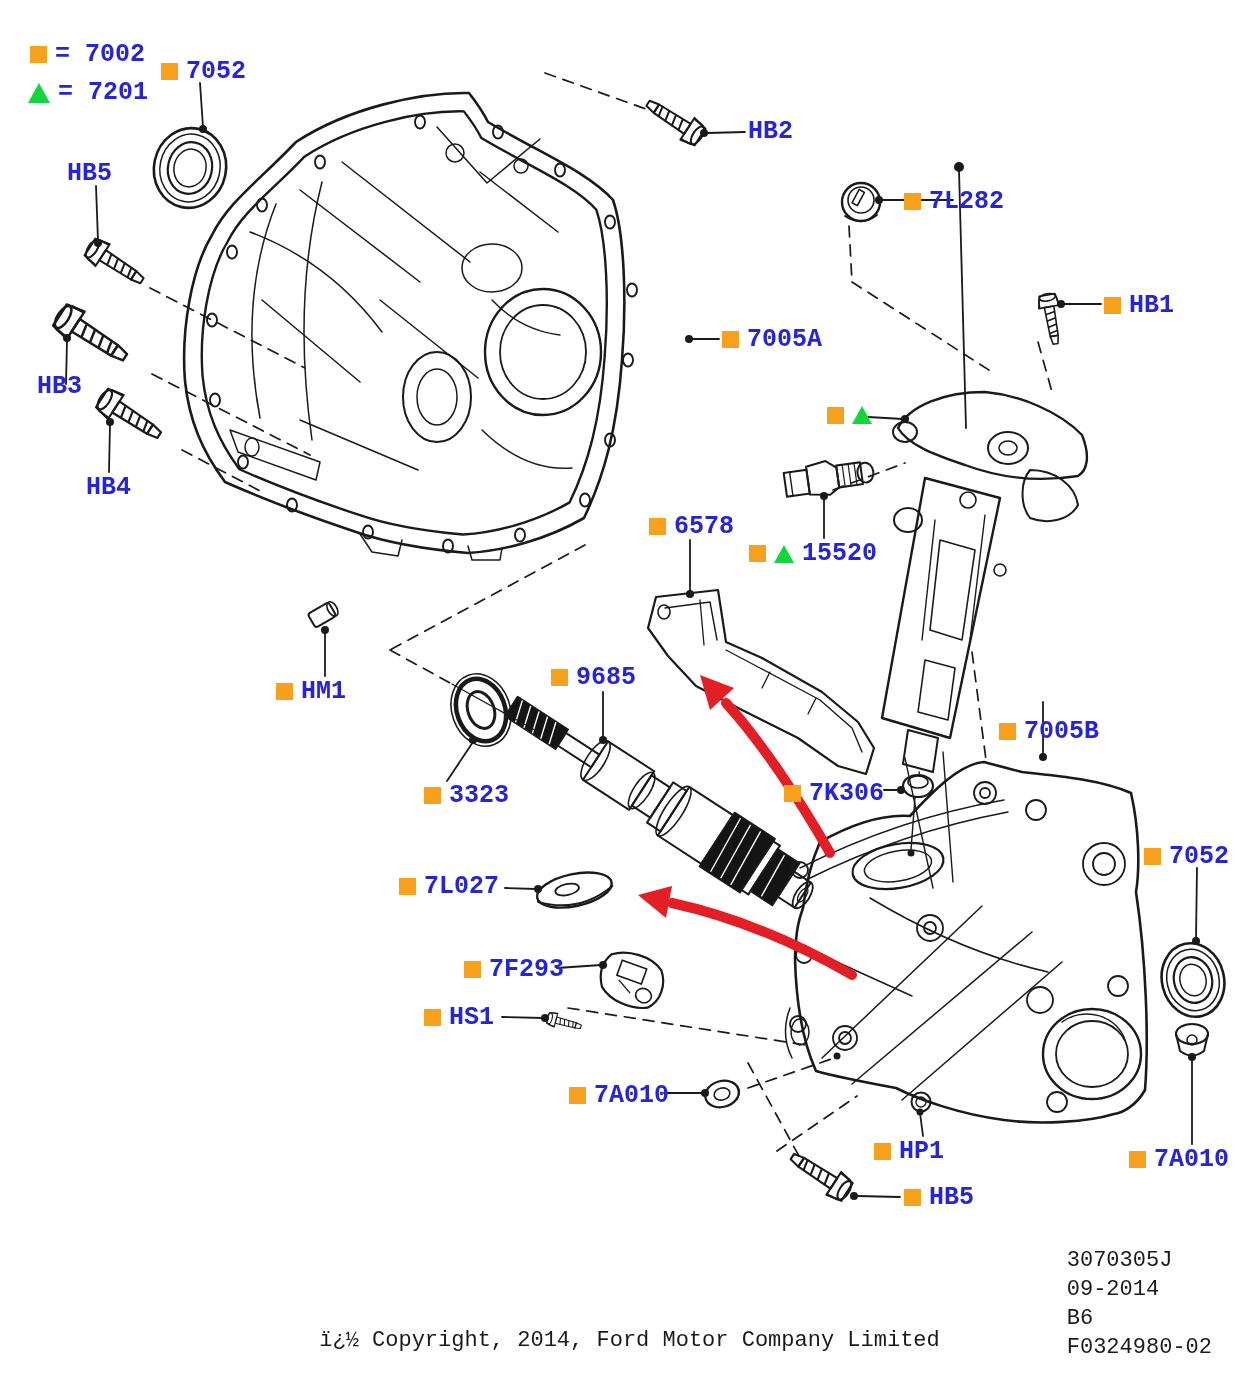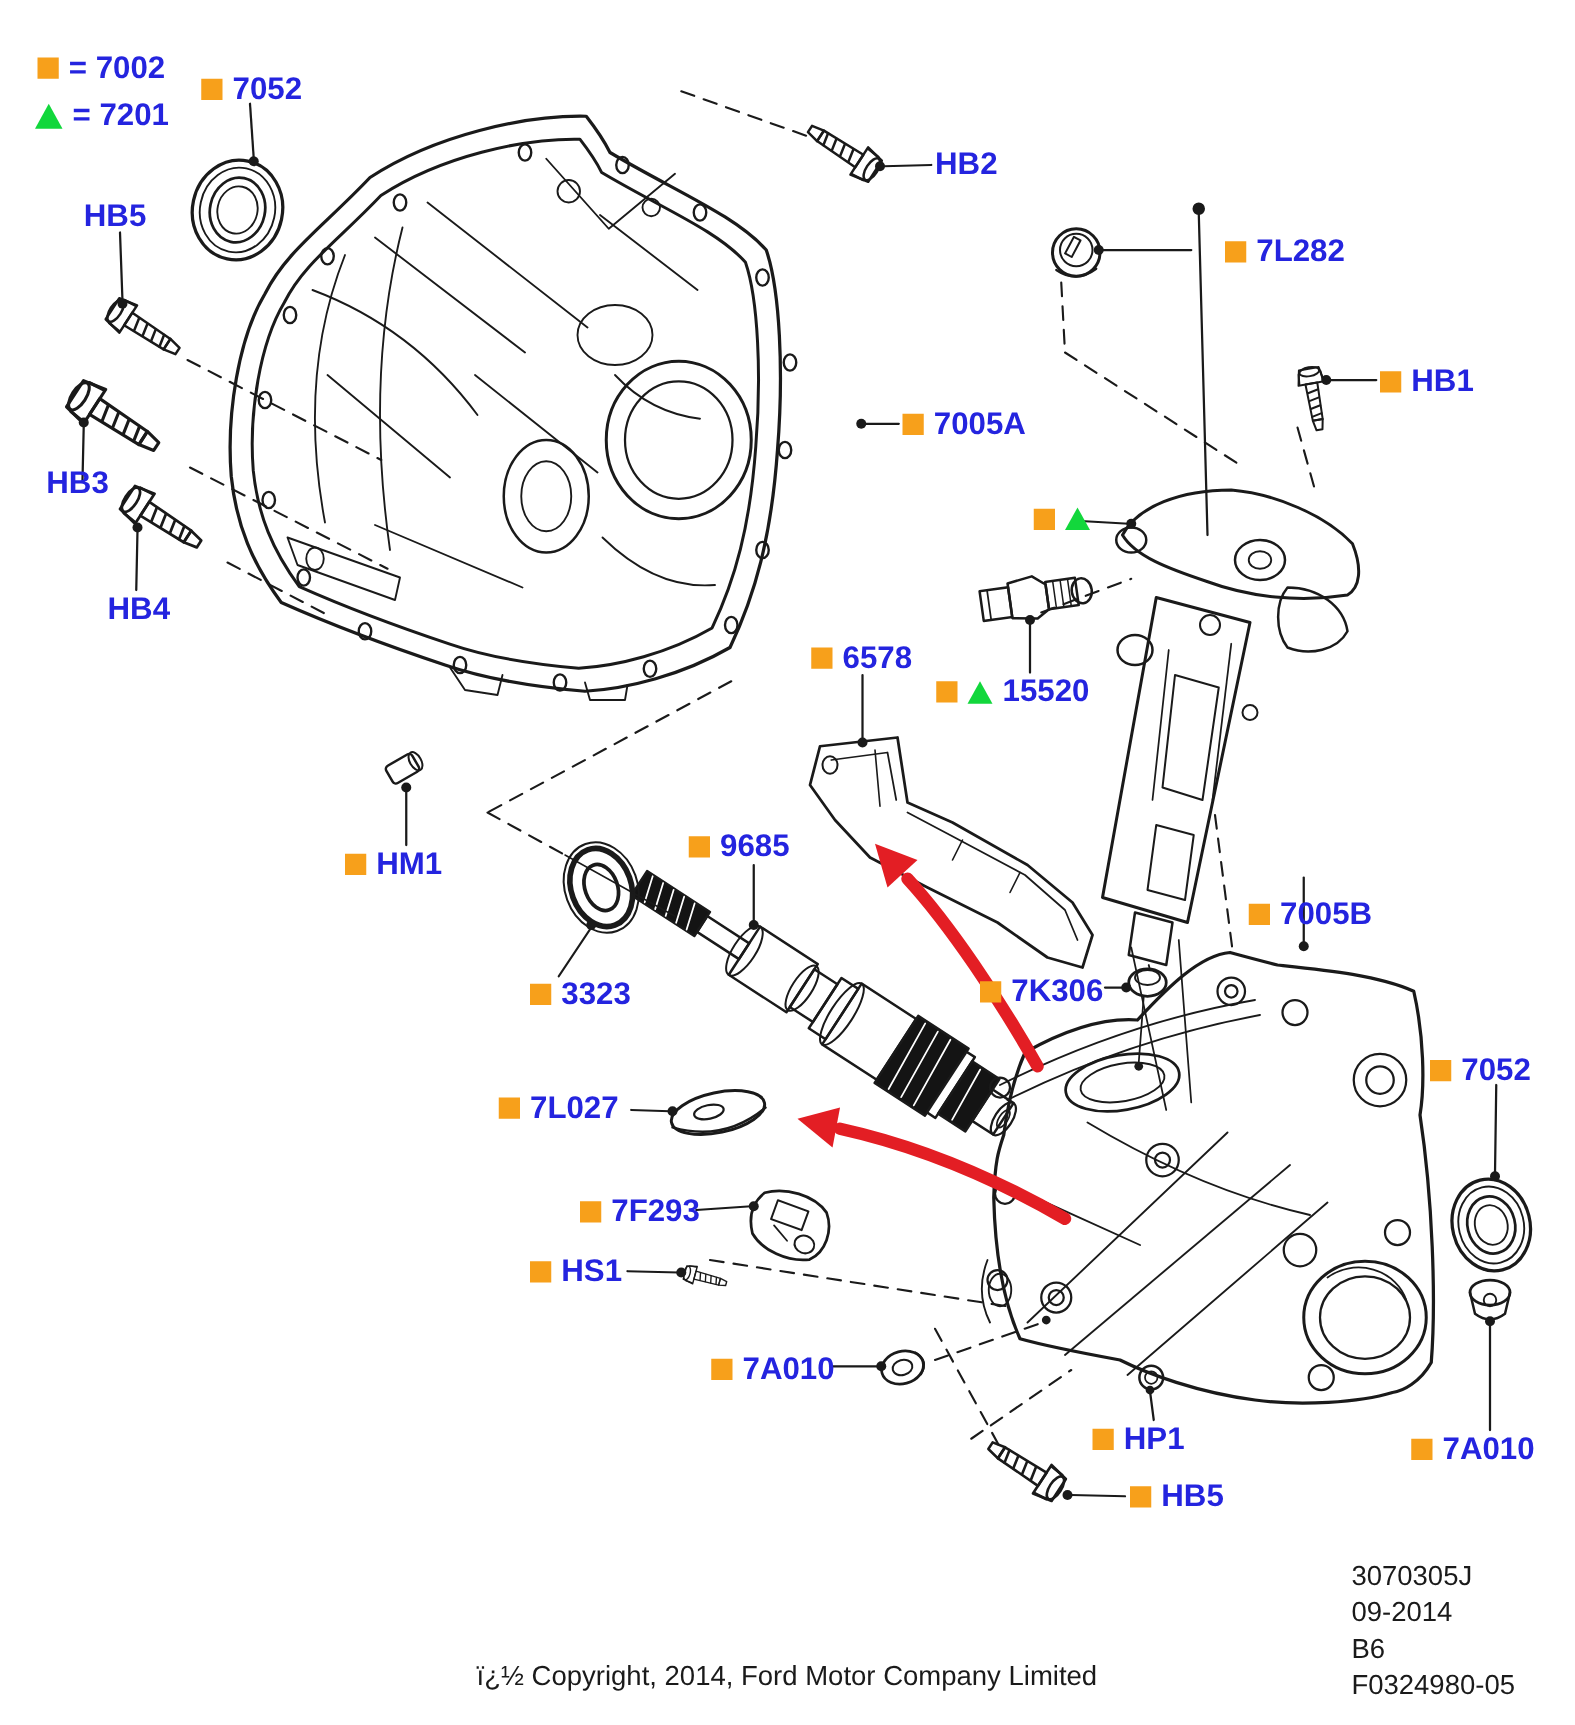--- a/index.html
+++ b/index.html
@@ -1,17 +1,17 @@
 <!DOCTYPE html>
 <html><head>
 <meta charset="utf-8">
 <style>
   html,body{margin:0;padding:0;background:#fff;}
   .canvas{position:relative;width:1260px;height:1380px;background:#ffffff;
-          font-family:Liberation Sans, sans-serif;overflow:hidden;}
+          font-family:Liberation Mono, monospace;overflow:hidden;}
   svg{position:absolute;left:0;top:0;}
   .callout{position:absolute;display:flex;align-items:center;gap:8px;
            color:#2424DF;font-weight:bold;font-size:25px;line-height:1;
            white-space:nowrap;cursor:pointer;}
   .callout .txt{display:inline-block;}
   .sq{width:17px;height:17px;background:#F7A01B;display:inline-block;flex:none;}
   .tri{width:0;height:0;border-left:10px solid transparent;border-right:10px solid transparent;
        border-bottom:18px solid #12D73C;display:inline-block;flex:none;}
   .legend .tri{border-left-width:11px;border-right-width:11px;border-bottom-width:20px;}
   .stamp{position:absolute;right:48px;top:1246px;color:#1a1a1a;
@@ -391,21 +391,21 @@
 <div class="callout" style="left:161px;top:59px">
   <span class="sq"></span>
   <span class="txt">7052</span>
 </div>
 <div class="callout" style="left:748px;top:119px">
   <span class="txt">HB2</span>
 </div>
 <div class="callout" style="left:67px;top:161px">
   <span class="txt">HB5</span>
 </div>
-<div class="callout" style="left:980px;top:189px">
+<div class="callout" style="left:904px;top:189px">
   <span class="sq"></span>
   <span class="txt">7L282</span>
 </div>
 <div class="callout" style="left:1104px;top:293px">
   <span class="sq"></span>
   <span class="txt">HB1</span>
 </div>
 <div class="callout" style="left:722px;top:327px">
   <span class="sq"></span>
   <span class="txt">7005A</span>
@@ -480,18 +480,18 @@
 </div>
 <div class="callout" style="left:1129px;top:1147px">
   <span class="sq"></span>
   <span class="txt">7A010</span>
 </div>
 
 <div class="stamp">
   <div>3070305J</div>
   <div>09-2014</div>
   <div>B6</div>
-  <div>F0324980-05</div>
+  <div>F0324980-02</div>
 </div>
 
 <div class="copyright">ï¿½ Copyright, 2014, Ford Motor Company Limited</div>
 
 </div>
 
 </body></html>

